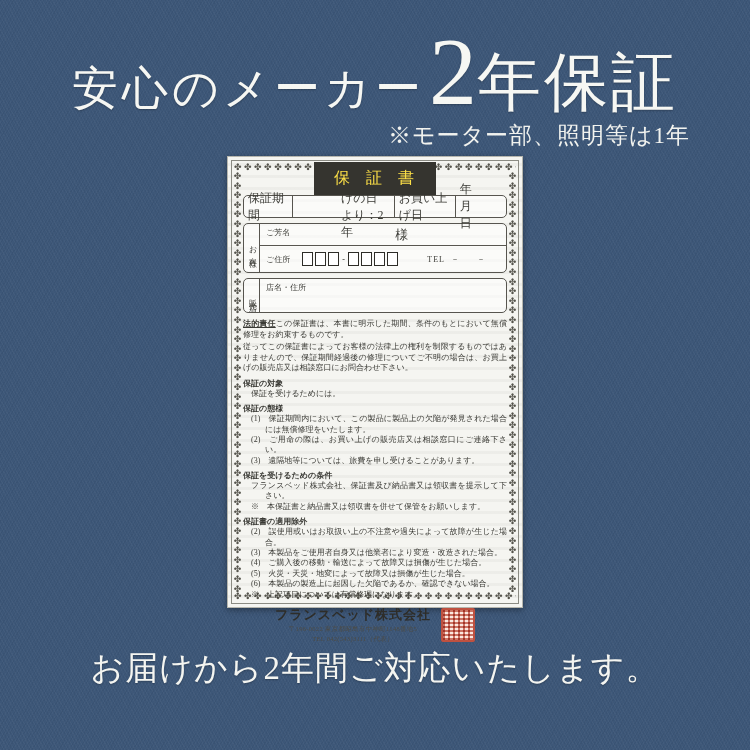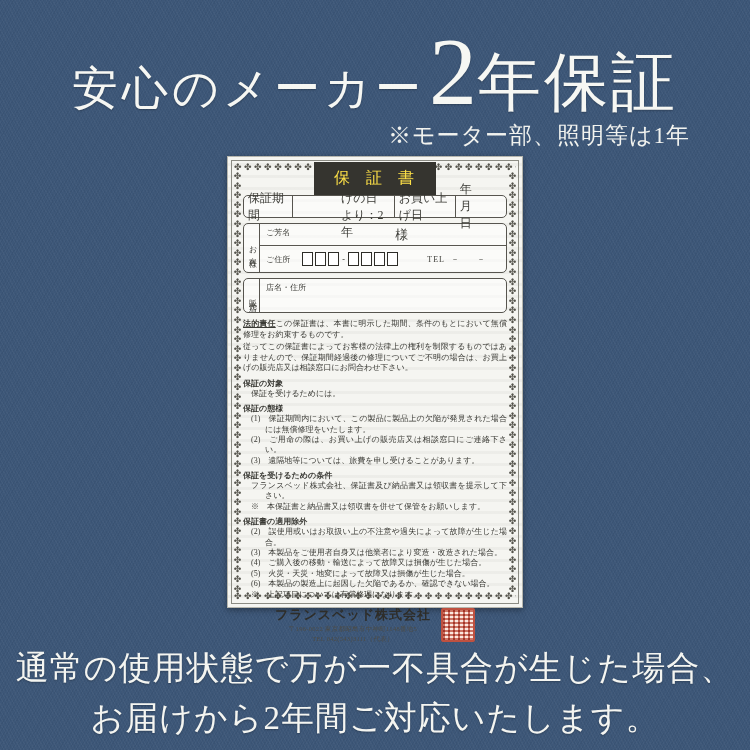--- a/index.html
+++ b/index.html
@@ -205,17 +205,16 @@
           <div class="company-addr">〒196-0022 東京都昭島市中神町1148番地5</div>
           <div class="company-tel">TEL 042(543)3111（代表）</div>
         </div>
         <div class="seal"></div>
       </div>
 
     </div>
   </div>
 
   <div class="footer">
-    <div>通常の使用状態で万が一不具合が生じた場合、</div>
     <div>お届けから2年間ご対応いたします。</div>
   </div>
 
 </div>
 
 </body></html>

